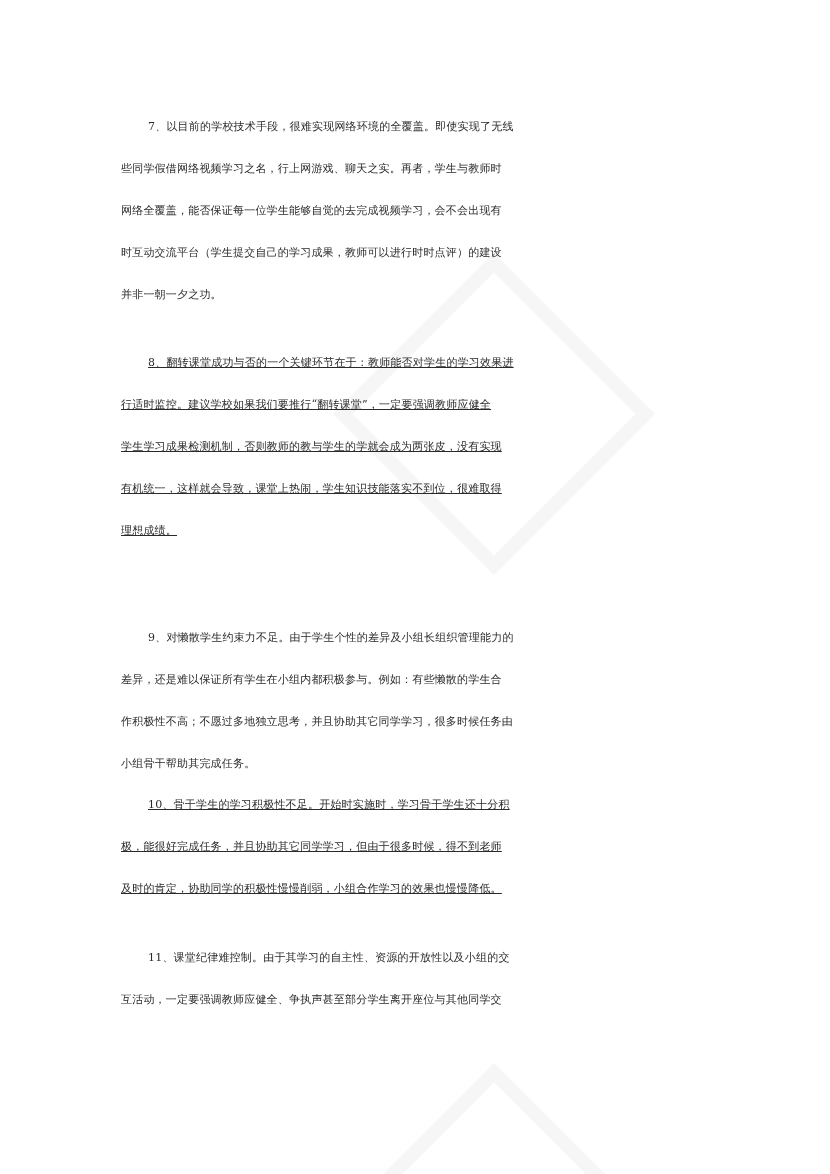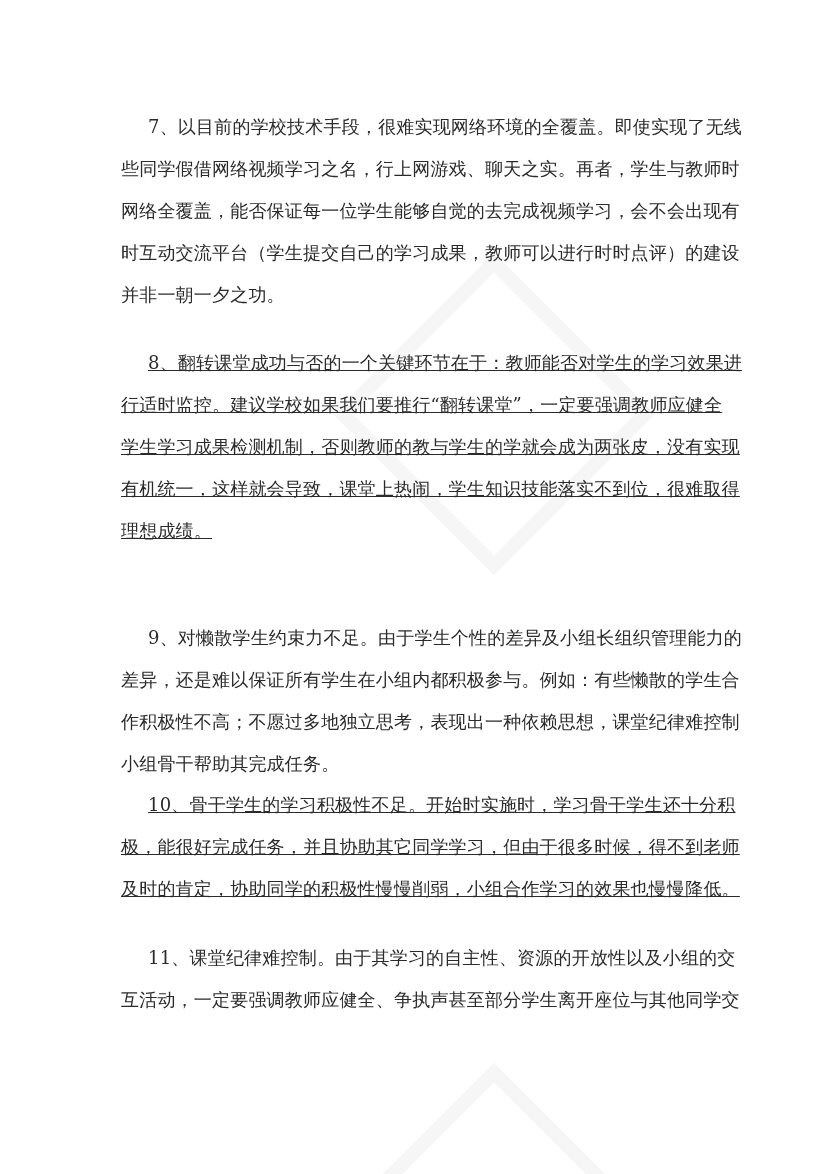--- a/index.html
+++ b/index.html
@@ -11,21 +11,21 @@
     .page { position: absolute; left: 0; top: 0; width: 830px; height: 1174px; }
     .watermark {
       position: absolute; width: 200px; height: 200px;
       border: 14px solid rgba(0,0,0,0.035);
       transform: rotate(45deg);
     }
     .wm1 { left: 380px; top: 300px; }
     .wm2 { left: 380px; top: 1110px; }
     .para { position: absolute; left: 121px; width: 590px; }
     .line {
-      height: 42px; line-height: 42px; font-size: 18px; white-space: nowrap;
+      height: 42px; line-height: 42px; font-size: 11px; white-space: nowrap;
       letter-spacing: 0.2px;
     }
     .line.first { padding-left: 27px; }
     #p7 { top: 106px; }
     #p8 { top: 342px; text-decoration: underline; }
     #p9 { top: 617px; }
     #p10 { top: 784px; text-decoration: underline; }
     #p11 { top: 937px; }
   </style>
 </head>
@@ -47,21 +47,21 @@
     <div class="line first">8、翻转课堂成功与否的一个关键环节在于：教师能否对学生的学习效果进</div>
     <div class="line">行适时监控。建议学校如果我们要推行“翻转课堂”，一定要强调教师应健全</div>
     <div class="line">学生学习成果检测机制，否则教师的教与学生的学就会成为两张皮，没有实现</div>
     <div class="line">有机统一，这样就会导致，课堂上热闹，学生知识技能落实不到位，很难取得</div>
     <div class="line">理想成绩。</div>
   </div>
 
   <div class="para" id="p9">
     <div class="line first">9、对懒散学生约束力不足。由于学生个性的差异及小组长组织管理能力的</div>
     <div class="line">差异，还是难以保证所有学生在小组内都积极参与。例如：有些懒散的学生合</div>
-    <div class="line">作积极性不高；不愿过多地独立思考，表现出一种依赖思想，课堂纪律难控制</div>
+    <div class="line">作积极性不高；不愿过多地独立思考，并且协助其它同学学习，很多时候任务由</div>
     <div class="line">小组骨干帮助其完成任务。</div>
   </div>
 
   <div class="para" id="p10">
     <div class="line first">10、骨干学生的学习积极性不足。开始时实施时，学习骨干学生还十分积</div>
     <div class="line">极，能很好完成任务，并且协助其它同学学习，但由于很多时候，得不到老师</div>
     <div class="line">及时的肯定，协助同学的积极性慢慢削弱，小组合作学习的效果也慢慢降低。</div>
   </div>
 
   <div class="para" id="p11">

